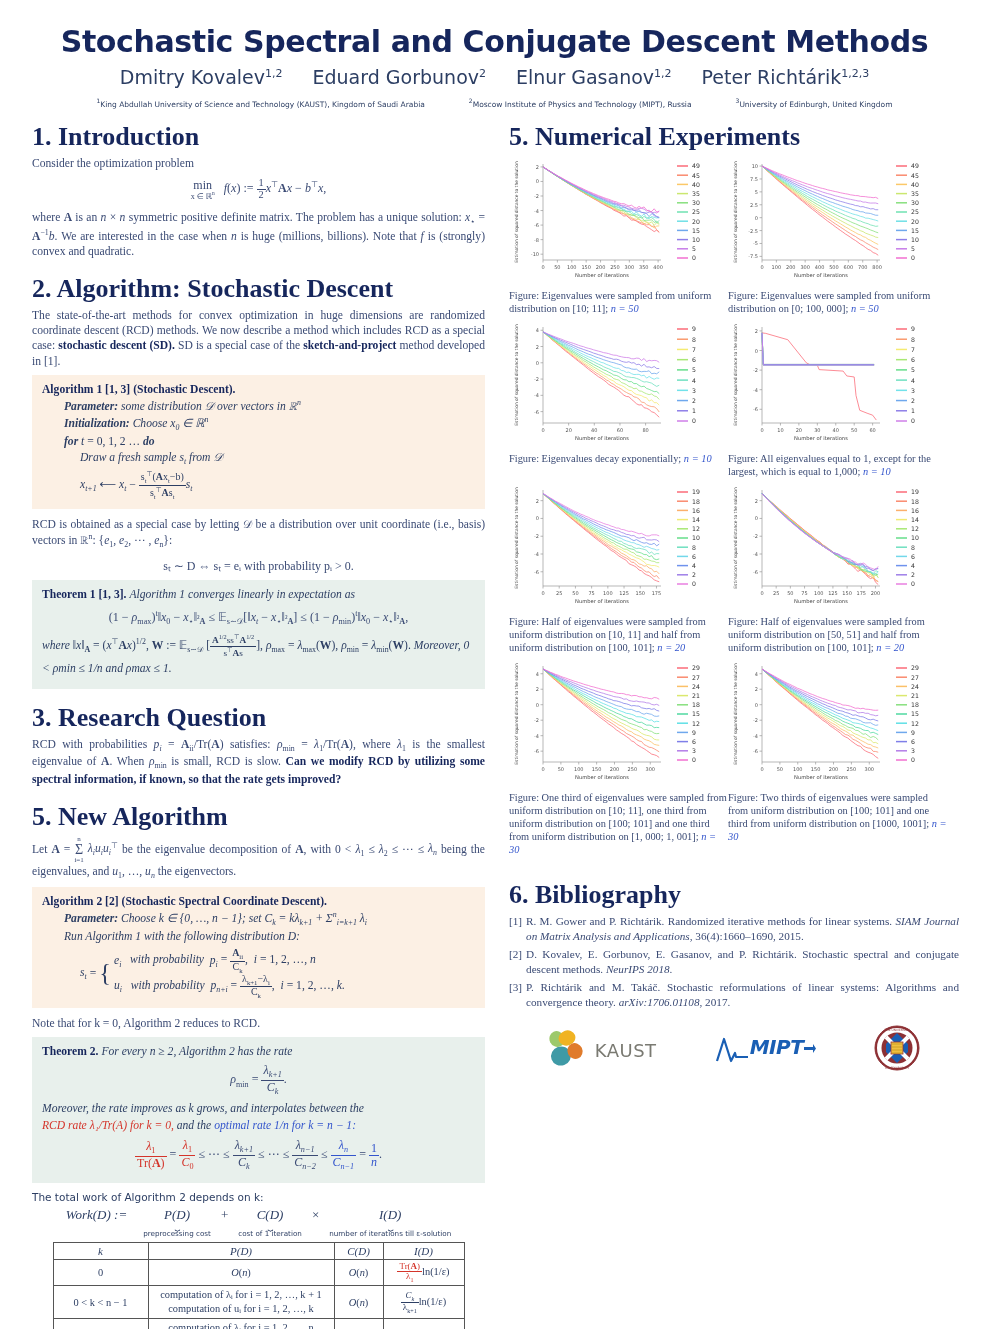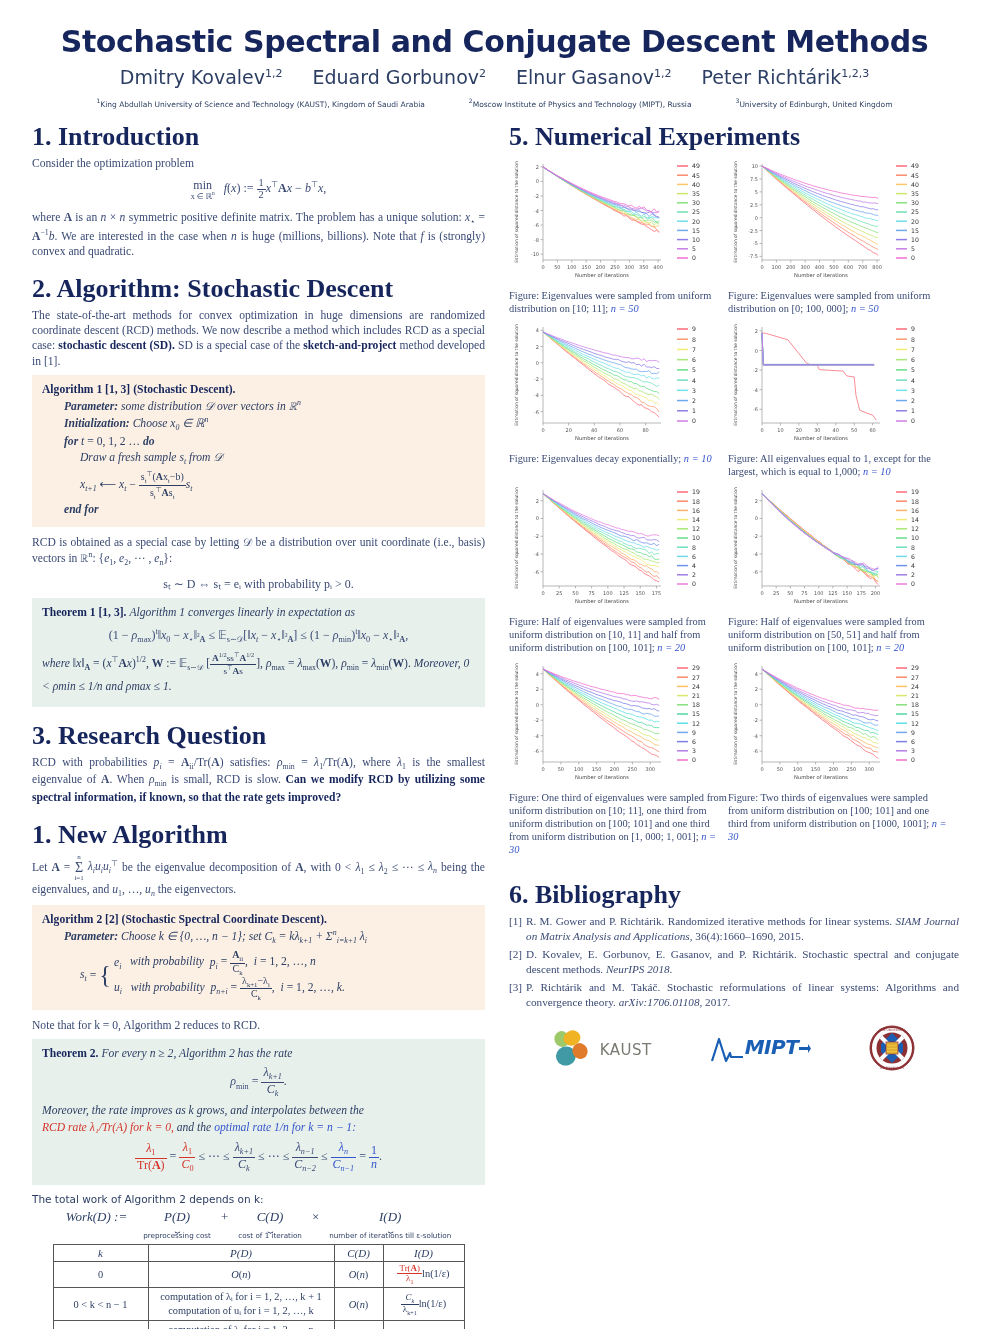--- a/index.html
+++ b/index.html
@@ -133,21 +133,21 @@
   .figcap .nval{color:#3355cc;font-style:italic;}
 
   
   .bib{font-size:11.2px;line-height:1.3;color:#3a4a74;margin-top:2px;}
   .bibitem{display:flex;gap:4px;margin-bottom:4px;text-align:justify;}
   .bibnum{flex:0 0 auto;}
 
   
   .logos{display:flex;align-items:center;justify-content:center;gap:58px;margin-top:16px;}
   .kaust{display:flex;align-items:center;gap:5px;}
-  .kaust-text{font-family:"DejaVu Sans",sans-serif;font-size:15px;color:#7a7a72;letter-spacing:0.5px;}
+  .kaust-text{font-family:"DejaVu Sans",sans-serif;font-size:18px;color:#7a7a72;letter-spacing:0.5px;}
   .mipt-text{font-family:"DejaVu Sans",sans-serif;font-size:20px;font-weight:bold;font-style:italic;color:#1a5fb4;letter-spacing:-0.5px;}
 </style>
 </head>
 <body>
 
 <div class="poster">
 
   <div class="header">
     <div class="title">Stochastic Spectral and Conjugate Descent Methods</div>
     <div class="authors" id="author-list">
@@ -201,21 +201,20 @@
         <div class="indent1">
           <b><i><span>Initialization:</span></i></b>
           <i> Choose x<sub>0</sub> ∈ ℝ<sup>n</sup></i>
         </div>
         <div class="indent1"><b><i>for</i></b> <i>t</i> = 0, 1, 2 … <b><i>do</i></b></div>
         <div class="indent2"><i>Draw a fresh sample s<sub>t</sub> from 𝒟</i></div>
         <div class="indent2" style="padding-top:2px;">
           <i>x<sub>t+1</sub></i> ⟵ <i>x<sub>t</sub></i> −
           <span class="frac"><span class="num">s<sub>t</sub><sup>⊤</sup>(<b>A</b>x<sub>t</sub>−b)</span><span class="den">s<sub>t</sub><sup>⊤</sup><b>A</b>s<sub>t</sub></span></span><i>s<sub>t</sub></i>
         </div>
-        <div class="indent1" style="padding-top:2px;"><b><i><span>end for</span></i></b></div>
       </div>
 
       <p class="body">
         RCD is obtained as a special case by letting 𝒟 be a distribution over unit
         coordinate (i.e., basis) vectors in ℝ<sup>n</sup>: {<i>e</i><sub>1</sub>, <i>e</i><sub>2</sub>, ⋯ , <i>e</i><sub>n</sub>}:
       </p>
       <div class="eq" style="margin:2px 0 4px 0;">sₜ ∼ D     ⇔     sₜ = eᵢ  with probability  pᵢ &gt; 0.</div>
 
       <div class="box-thm">
         <div>
@@ -232,38 +231,39 @@
         </div>
       </div>
 
       <h2 class="sec">3.  Research Question</h2>
       <p class="body">
         RCD with probabilities <i>p<sub>i</sub></i> = <b>A</b><sub>ii</sub>/Tr(<b>A</b>) satisfies: <i>ρ</i><sub>min</sub> = <i>λ</i><sub>1</sub>/Tr(<b>A</b>), where <i>λ</i><sub>1</sub>
         is the smallest eigenvalue of <b>A</b>. When <i>ρ</i><sub>min</sub> is small, RCD is slow.
         <span class="bold">Can we modify RCD by utilizing some spectral information, if known, so that the rate gets improved?</span>
       </p>
 
-      <h2 class="sec">1.  New Algorithm</h2>
+      <h2 class="sec">5.  New Algorithm</h2>
       <p class="body">
         Let <b>A</b> =
         <span style="display:inline-block;text-align:center;vertical-align:middle;line-height:1;font-size:.9em;">
           <span style="display:block;font-size:7px;">n</span>
           <span style="display:block;font-size:14px;">Σ</span>
           <span style="display:block;font-size:7px;">i=1</span>
         </span>
         <i>λ<sub>i</sub>u<sub>i</sub>u<sub>i</sub></i><sup>⊤</sup> be the eigenvalue decomposition of <b>A</b>, with 0 &lt; <i>λ</i><sub>1</sub> ≤ <i>λ</i><sub>2</sub> ≤
         ⋯ ≤ <i>λ<sub>n</sub></i> being the eigenvalues, and <i>u</i><sub>1</sub>, …, <i>u<sub>n</sub></i> the eigenvectors.
       </p>
 
       <div class="box-alg">
         <div class="box-title">Algorithm 2 [2] (Stochastic Spectral Coordinate Descent).</div>
         <div class="indent1">
           <b><i><span>Parameter:</span></i></b>
           <i> Choose k ∈ {0, …, n − 1}; set C<sub>k</sub> = kλ<sub>k+1</sub> + Σ<sup>n</sup><sub>i=k+1</sub> λ<sub>i</sub></i>
         </div>
+        <div class="indent1"><i><span>Run Algorithm 1 with the following distribution D:</span></i></div>
         <div class="indent2" style="display:flex;align-items:center;gap:3px;padding-top:3px;">
           <i>s<sub>t</sub></i> =
           <span class="brace">{</span>
           <span style="display:inline-block;line-height:1.75;">
             <span style="display:block;"><i>e<sub>i</sub></i> &nbsp;&nbsp;<i>with probability</i> &nbsp;<i>p<sub>i</sub></i> = <span class="frac"><span class="num"><b>A</b><sub>ii</sub></span><span class="den">C<sub>k</sub></span></span>, &nbsp;<i>i</i> = 1, 2, …, <i>n</i></span>
             <span style="display:block;"><i>u<sub>i</sub></i> &nbsp;&nbsp;<i>with probability</i> &nbsp;<i>p<sub>n+i</sub></i> = <span class="frac"><span class="num">λ<sub>k+1</sub>−λ<sub>i</sub></span><span class="den">C<sub>k</sub></span></span>, &nbsp;<i>i</i> = 1, 2, …, <i>k</i>.</span>
           </span>
         </div>
       </div>
 

